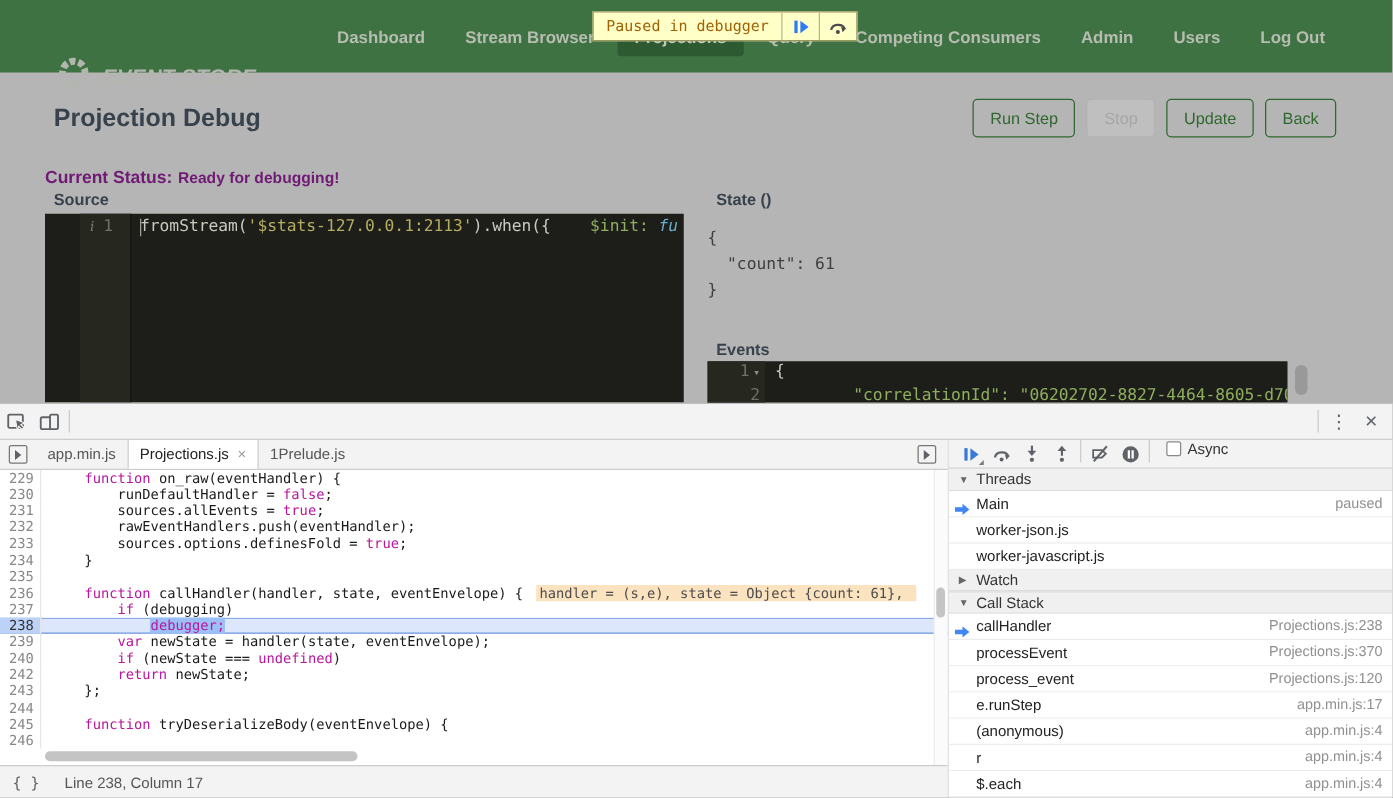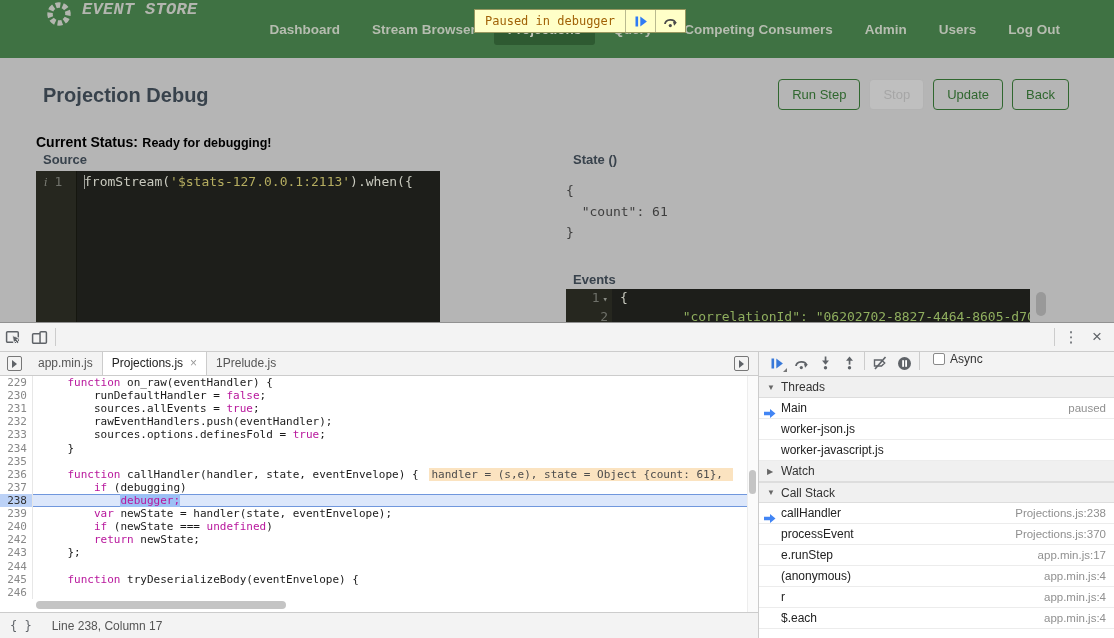--- a/index.html
+++ b/index.html
@@ -3,51 +3,51 @@
 <meta charset="utf-8">
 <style>
   * { margin:0; padding:0; box-sizing:border-box; }
   html,body { width:1114px; height:638px; overflow:hidden; background:#b5b5b5;
               font-family:"Liberation Sans", sans-serif; }
 
   
   .page-top { position:relative; width:1114px; height:322px; background:#b5b5b5; overflow:hidden; }
 
   .navbar { position:relative; height:58px; background:#3f7243; }
-  .brand { position:absolute; left:45px; top:0; height:72px; display:flex; align-items:flex-start; gap:9px;font-family:Liberation Mono, monospace; }
+  .brand { position:absolute; left:45px; top:0; height:72px; display:flex; align-items:flex-end; gap:9px; }
   .brand-text { color:#b3b6af; font-style:italic; font-weight:bold; font-size:17px; letter-spacing:.3px; }
   .nav-items { position:absolute; right:40px; top:0; height:58px; display:flex; align-items:center; }
   .nav-item { color:#b6bdb0; font-size:13.5px; font-weight:bold; padding:8px 14px; margin-left:4px;
               border-radius:3px; cursor:pointer; white-space:nowrap; }
   .nav-item.active { background:#2e5a31; color:#c2c8bb; }
 
   .paused-tooltip { position:absolute; left:474px; top:9px; display:flex; align-items:stretch;
                     background:#ffffc8; border:1px solid #97975f; z-index:20;
                     font-family:"DejaVu Sans Mono", monospace; font-size:12px; color:#a16207; }
   .paused-tooltip .pt-text { padding:4px 10px; white-space:nowrap; }
   .paused-tooltip .pt-btn { width:30px; display:flex; align-items:center; justify-content:center;
                             border-left:1px solid #b9b98f; cursor:pointer; }
 
   .page-title { position:absolute; left:43px; top:84px; font-size:20px; font-weight:bold; color:#38424c; }
   .action-bar { position:absolute; right:45px; top:79px; display:flex; gap:9px; }
   .btn { font-size:13px; padding:7px 13px; border:1px solid #30672f; color:#30672f; background:transparent;
          border-radius:4px; font-family:inherit; cursor:pointer; }
   .btn.disabled { color:#a6a6a6; border-color:#b3b3b3; background:#bfbfbf; cursor:default; }
 
-  .status-line { position:absolute; left:36px; top:133px; color:#000000; }
+  .status-line { position:absolute; left:36px; top:133px; color:#701a75; }
   .status-line .lbl { font-size:14px; font-weight:bold; }
   .status-line .val { font-size:12.5px; font-weight:bold; }
 
   .section-label { position:absolute; font-size:13px; font-weight:bold; color:#38424c; }
   #source-label { left:43px; top:152px; }
   #state-label  { left:573px; top:152px; }
   #events-label { left:573px; top:272px; }
 
-  .src-editor { position:absolute; left:36px; top:171px; width:404px; height:151px; background:#1d1e1a;
-                font-family:"DejaVu Sans Mono", monospace; font-size:13px; display:flex; }
+  .src-editor { position:absolute; left:36px; top:171px; width:511px; height:151px; background:#1d1e1a;
+                font-family:"DejaVu Sans Mono", monospace; font-size:13px; display:flex;padding-left:28px; }
   .src-gutter { width:40px; background:#26271f; color:#70726b; padding:3px 6px 0 8px; flex:none; }
   .src-gutter .mark { font-style:italic; font-family:"DejaVu Serif", serif; font-size:11px; margin-right:7px; color:#7b7d75; }
   .src-code { padding:3px 0 0 7px; white-space:pre; overflow:hidden; border-left:1px solid #15160f; }
   .src-pl { color:#c9cabf; } .src-str { color:#b5ad60; } .src-grn { color:#8fae5e; }
   .src-blu { color:#68aecb; font-style:italic; }
   .src-cursor { display:inline-block; width:1px; margin-right:-1px; background:#9ea09a; height:14px; vertical-align:text-bottom; }
 
   .state-json { position:absolute; left:566px; top:180px; font-family:"DejaVu Sans Mono", monospace;
                 font-size:13px; color:#3e3e3e; line-height:21px; white-space:pre; }
 
@@ -356,20 +356,24 @@
                 <path d="M0,2.7 L6,2.7 L6,0 L11.5,4.5 L6,9 L6,6.3 L0,6.3 Z" fill="#4285f4"></path>
               </svg></span>
             <span class="row-name">callHandler</span>
             <span class="row-right">Projections.js:238</span>
           </div>
           <div class="pane-row">
             <span class="row-name">processEvent</span>
             <span class="row-right">Projections.js:370</span>
           </div>
           <div class="pane-row">
+            <span class="row-name">process_event</span>
+            <span class="row-right">Projections.js:120</span>
+          </div>
+          <div class="pane-row">
             <span class="row-name">e.runStep</span>
             <span class="row-right">app.min.js:17</span>
           </div>
           <div class="pane-row">
             <span class="row-name">(anonymous)</span>
             <span class="row-right">app.min.js:4</span>
           </div>
           <div class="pane-row">
             <span class="row-name">r</span>
             <span class="row-right">app.min.js:4</span>

